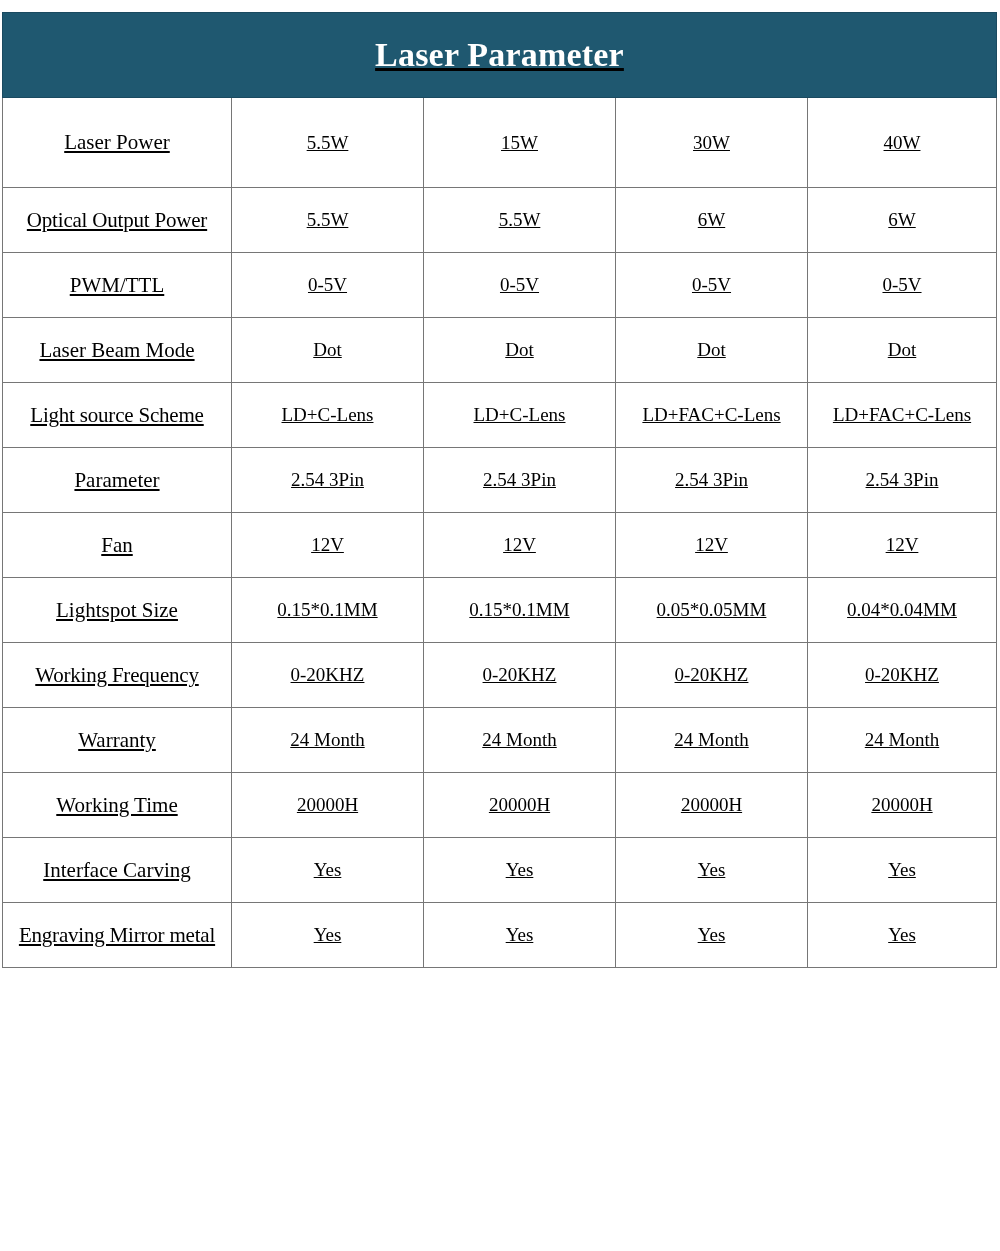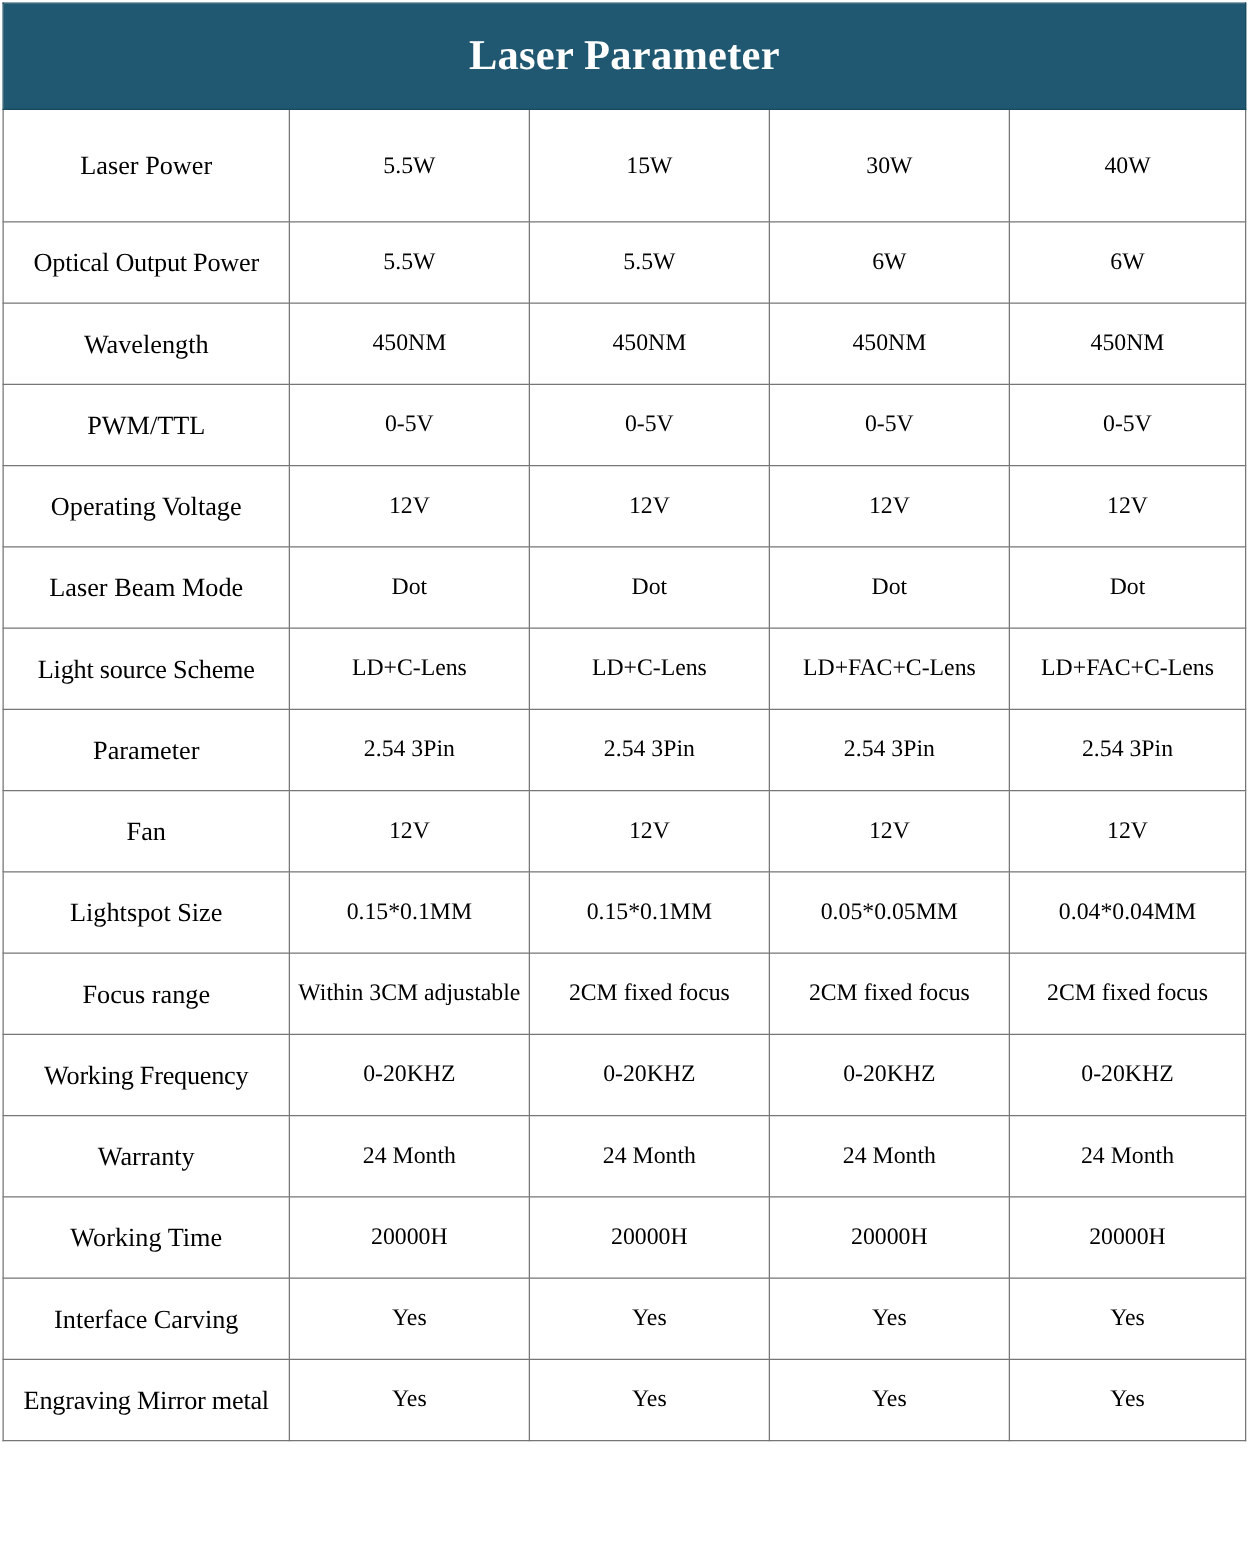--- a/index.html
+++ b/index.html
@@ -14,21 +14,22 @@
     font-family: "Liberation Serif", "DejaVu Serif", serif;
     color: #000000;
     overflow: hidden;
   }
 
   .spec-sheet {
     position: relative;
     width: 1000px;
     height: 1251px;
     box-sizing: border-box;
-    padding: 2px 4px 4px 2px;
+    padding: 12px 4px 4px 2px;
+    text-decoration: underline;
   }
 
   table.spec-table {
     width: 994px;
     border-collapse: collapse;
     table-layout: fixed;
     border: 1px solid #6e6e6e;
   }
 
   table.spec-table col.c-label { width: 229px; }
@@ -104,39 +105,25 @@
           <td class="value-cell">40W</td>
         </tr>
         <tr class="data-row">
           <td class="label-cell tight">Optical Output Power</td>
           <td class="value-cell">5.5W</td>
           <td class="value-cell">5.5W</td>
           <td class="value-cell">6W</td>
           <td class="value-cell">6W</td>
         </tr>
         <tr class="data-row">
-          <td class="label-cell">Wavelength</td>
-          <td class="value-cell">450NM</td>
-          <td class="value-cell">450NM</td>
-          <td class="value-cell">450NM</td>
-          <td class="value-cell">450NM</td>
-        </tr>
-        <tr class="data-row">
           <td class="label-cell">PWM/TTL</td>
           <td class="value-cell">0-5V</td>
           <td class="value-cell">0-5V</td>
           <td class="value-cell">0-5V</td>
           <td class="value-cell">0-5V</td>
-        </tr>
-        <tr class="data-row">
-          <td class="label-cell">Operating Voltage</td>
-          <td class="value-cell">12V</td>
-          <td class="value-cell">12V</td>
-          <td class="value-cell">12V</td>
-          <td class="value-cell">12V</td>
         </tr>
         <tr class="data-row">
           <td class="label-cell">Laser Beam Mode</td>
           <td class="value-cell">Dot</td>
           <td class="value-cell">Dot</td>
           <td class="value-cell">Dot</td>
           <td class="value-cell">Dot</td>
         </tr>
         <tr class="data-row">
           <td class="label-cell tight">Light source Scheme</td>
@@ -158,27 +145,20 @@
           <td class="value-cell">12V</td>
           <td class="value-cell">12V</td>
           <td class="value-cell">12V</td>
         </tr>
         <tr class="data-row">
           <td class="label-cell">Lightspot Size</td>
           <td class="value-cell">0.15*0.1MM</td>
           <td class="value-cell">0.15*0.1MM</td>
           <td class="value-cell">0.05*0.05MM</td>
           <td class="value-cell">0.04*0.04MM</td>
-        </tr>
-        <tr class="data-row">
-          <td class="label-cell">Focus range</td>
-          <td class="value-cell">Within 3CM adjustable</td>
-          <td class="value-cell">2CM fixed focus</td>
-          <td class="value-cell">2CM fixed focus</td>
-          <td class="value-cell">2CM fixed focus</td>
         </tr>
         <tr class="data-row">
           <td class="label-cell tight">Working Frequency</td>
           <td class="value-cell">0-20KHZ</td>
           <td class="value-cell">0-20KHZ</td>
           <td class="value-cell">0-20KHZ</td>
           <td class="value-cell">0-20KHZ</td>
         </tr>
         <tr class="data-row">
           <td class="label-cell">Warranty</td>

